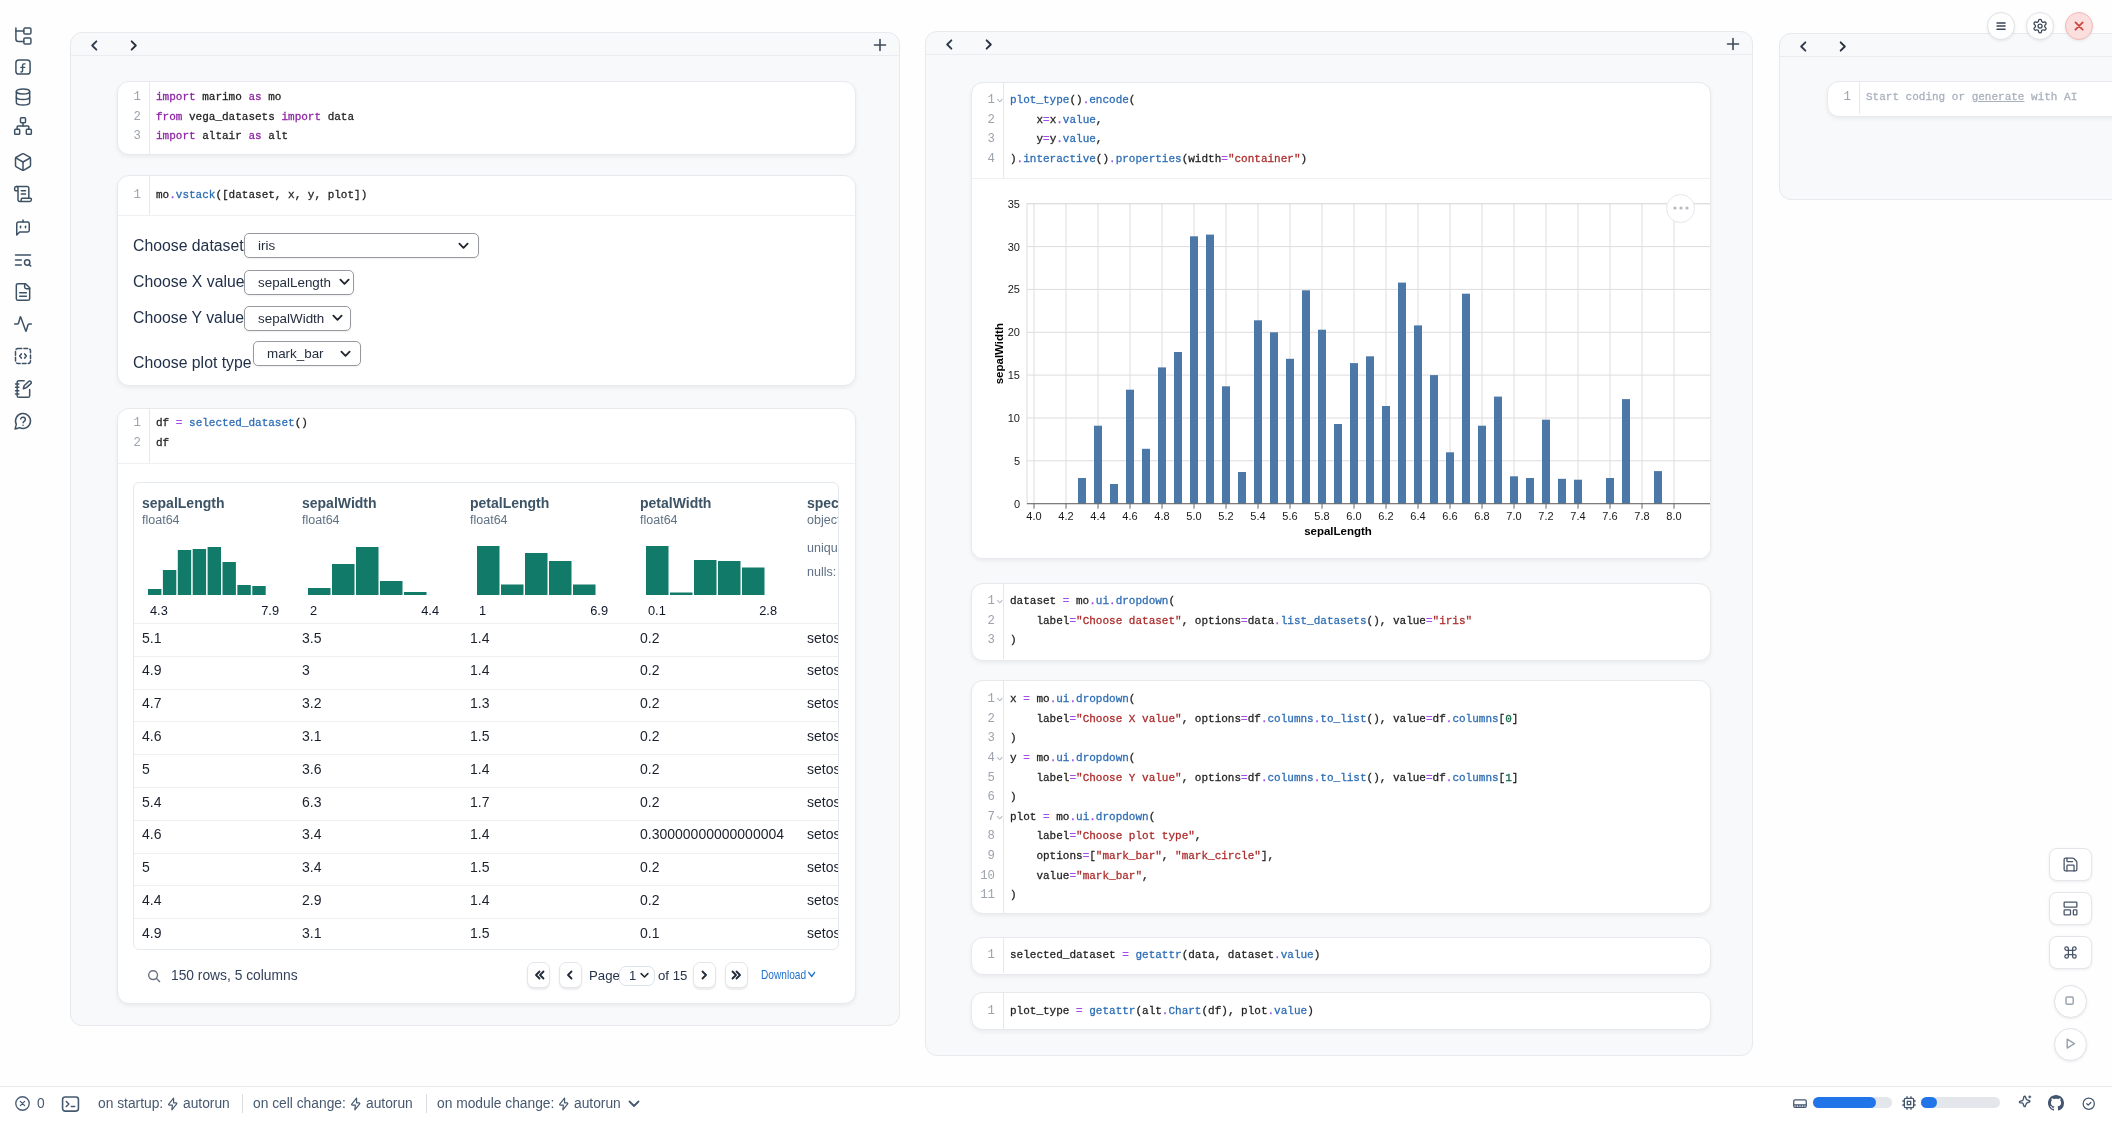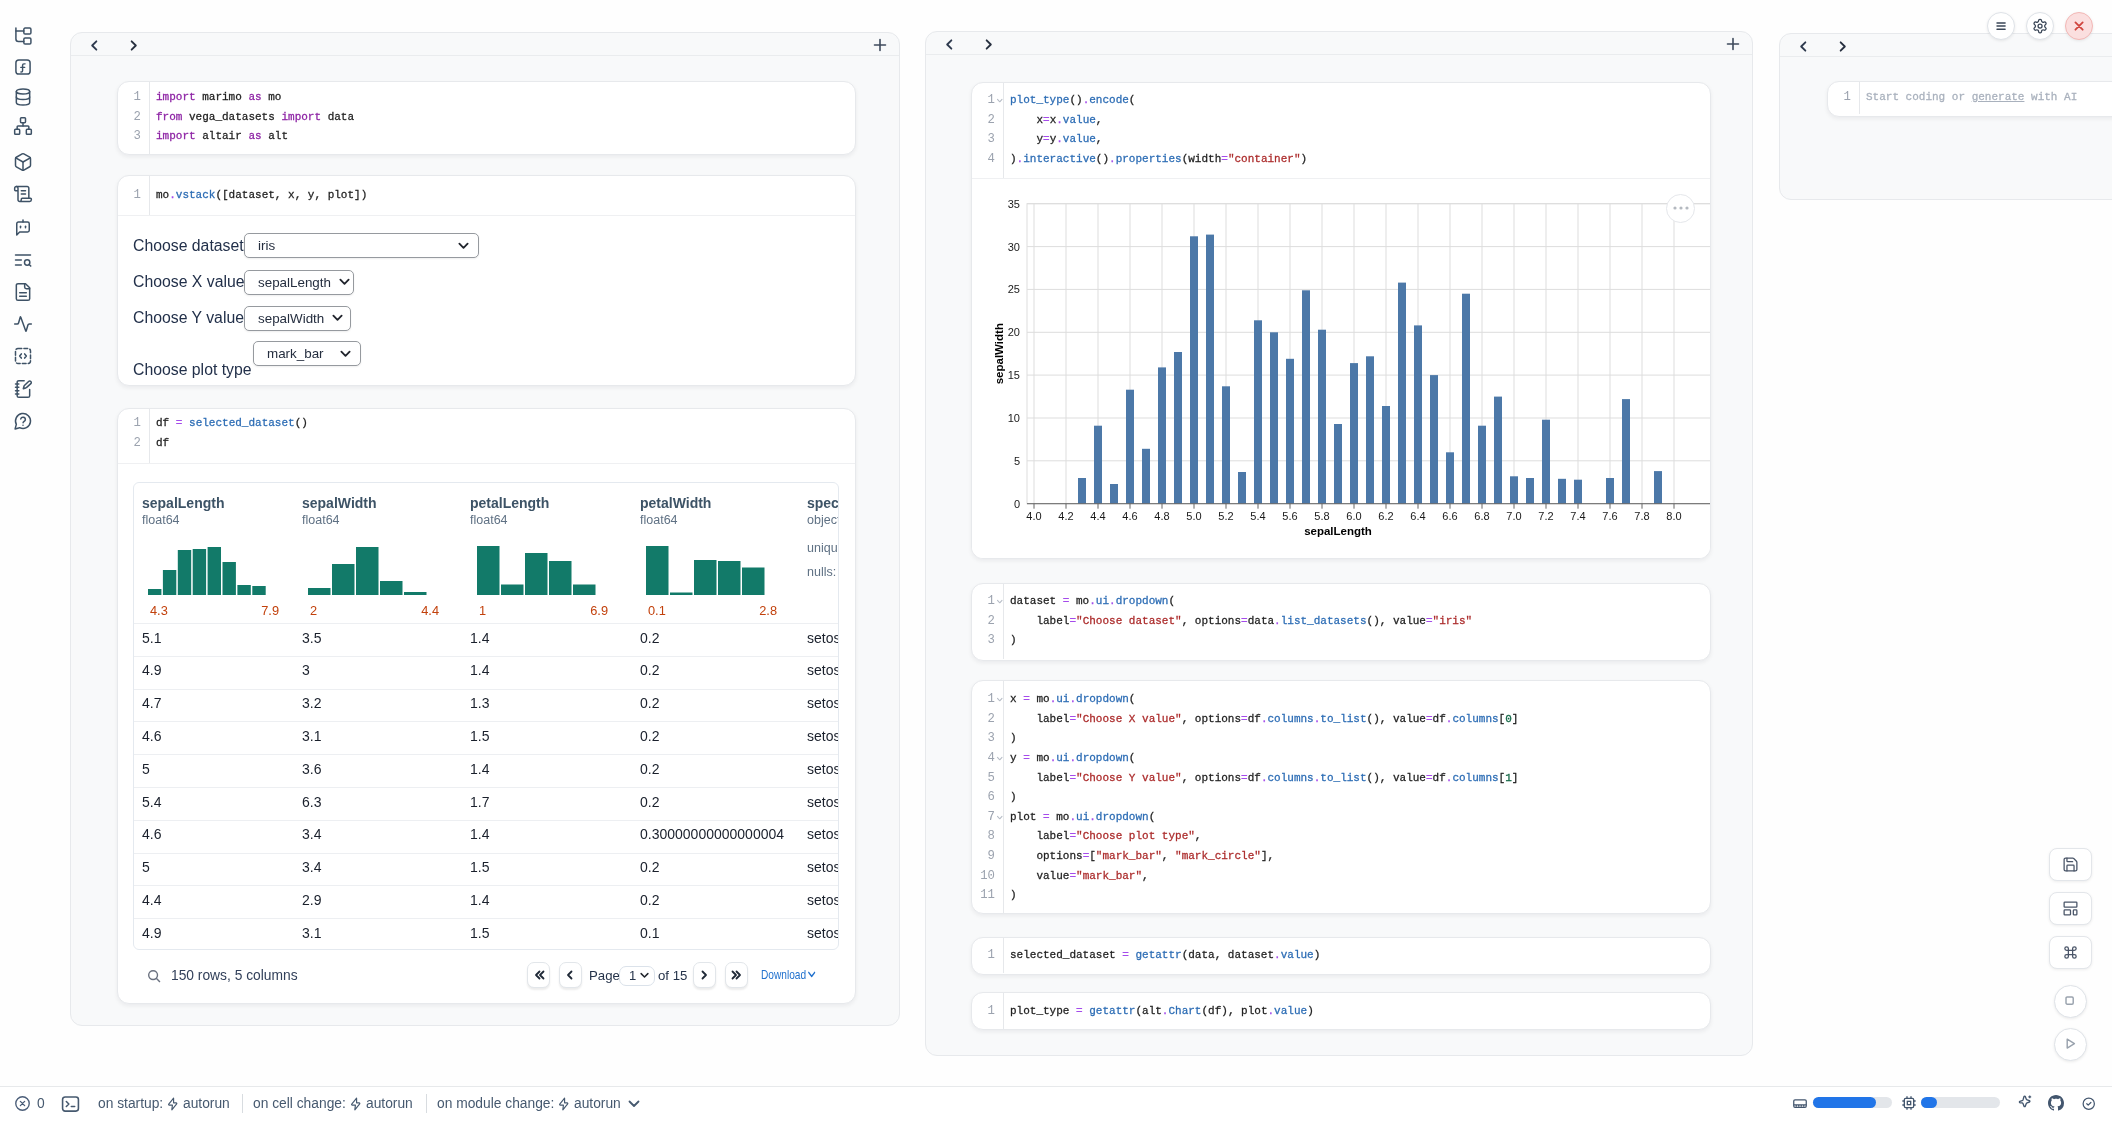--- a/index.html
+++ b/index.html
@@ -24,21 +24,21 @@
 .formarea{position:relative;height:171px}
 .flbl{position:absolute;font-size:15.8px;color:#22304a}
 .sel{position:absolute;height:25px;background:#fff;border:1px solid #969a9f;border-radius:5px;
   display:flex;align-items:center;padding:0 9px 0 13px;box-shadow:0 1px 2px rgba(0,0,0,.07)}
 .sel span{font-size:13.4px;color:#252e3f;flex:1}
 .selch{width:11px;height:8px;flex:none;margin-left:8px}
 .tblc{position:absolute;left:15px;top:73px;width:706px;height:468px;border:1px solid #e4e9ef;
   border-radius:6px;overflow:hidden;background:#fff}
 .th{position:absolute;font-size:14px;font-weight:bold;color:#3d5366}
 .tt{position:absolute;font-size:12.5px;color:#5f7184}
-.mm{position:absolute;font-size:12.8px;color:#c2410c}
+.mm{position:absolute;font-size:12.8px;color:#0f172a}
 .tr{position:absolute;left:0;width:706px;height:32.8px;border-top:1px solid #edeff2}
 .td{position:absolute;top:5.5px;font-size:14px;color:#1a202c}
 .tfoot{position:absolute;left:15px;top:541px;width:706px;height:54px}
 .ftxt{position:absolute;top:18px;font-size:13.2px;color:#25334a}
 .pgb{position:absolute;top:11.5px;width:23px;height:26.5px;border:1px solid #e2e6ea;border-radius:7px;
   background:#fff;box-shadow:0 2px 2px rgba(0,0,0,.08);display:flex;align-items:center;justify-content:center}
 .pgb svg{width:14px;height:14px}
 .pgsel{position:absolute;left:486px;top:16.2px;width:36px;height:19.5px;border:1px solid #dbe2ea;
   border-radius:7px;background:#fff;display:flex;align-items:center;padding:0 5px 0 7px}
 .pgsel span{font-size:13px;color:#25334a;flex:1;padding-left:2px}
@@ -189,21 +189,21 @@
               <path d="M1.5 1.5 6 6 10.5 1.5"></path>
             </svg>
           </div>
           <div class="flbl" style="left:15px;top:93.5px">Choose Y value</div>
           <div class="sel" style="left:126px;top:90px;width:107px">
             <span>sepalWidth</span>
             <svg class="selch" viewBox="0 0 12 8" fill="none" stroke="#20242c" stroke-width="2" stroke-linecap="round" stroke-linejoin="round">
               <path d="M1.5 1.5 6 6 10.5 1.5"></path>
             </svg>
           </div>
-          <div class="flbl" style="left:15px;top:145px">Choose plot type</div>
+          <div class="flbl" style="left:15px;top:138px">Choose plot type</div>
           <div class="sel" style="left:135px;top:125.5px;width:108px">
             <span>mark_bar</span>
             <svg class="selch" viewBox="0 0 12 8" fill="none" stroke="#20242c" stroke-width="2" stroke-linecap="round" stroke-linejoin="round">
               <path d="M1.5 1.5 6 6 10.5 1.5"></path>
             </svg>
           </div>
         </div>
       </div>
       <div class="cell" style="left:46px;top:375px;width:739px;height:596px">
         <div class="code" style="height:53.8px">

